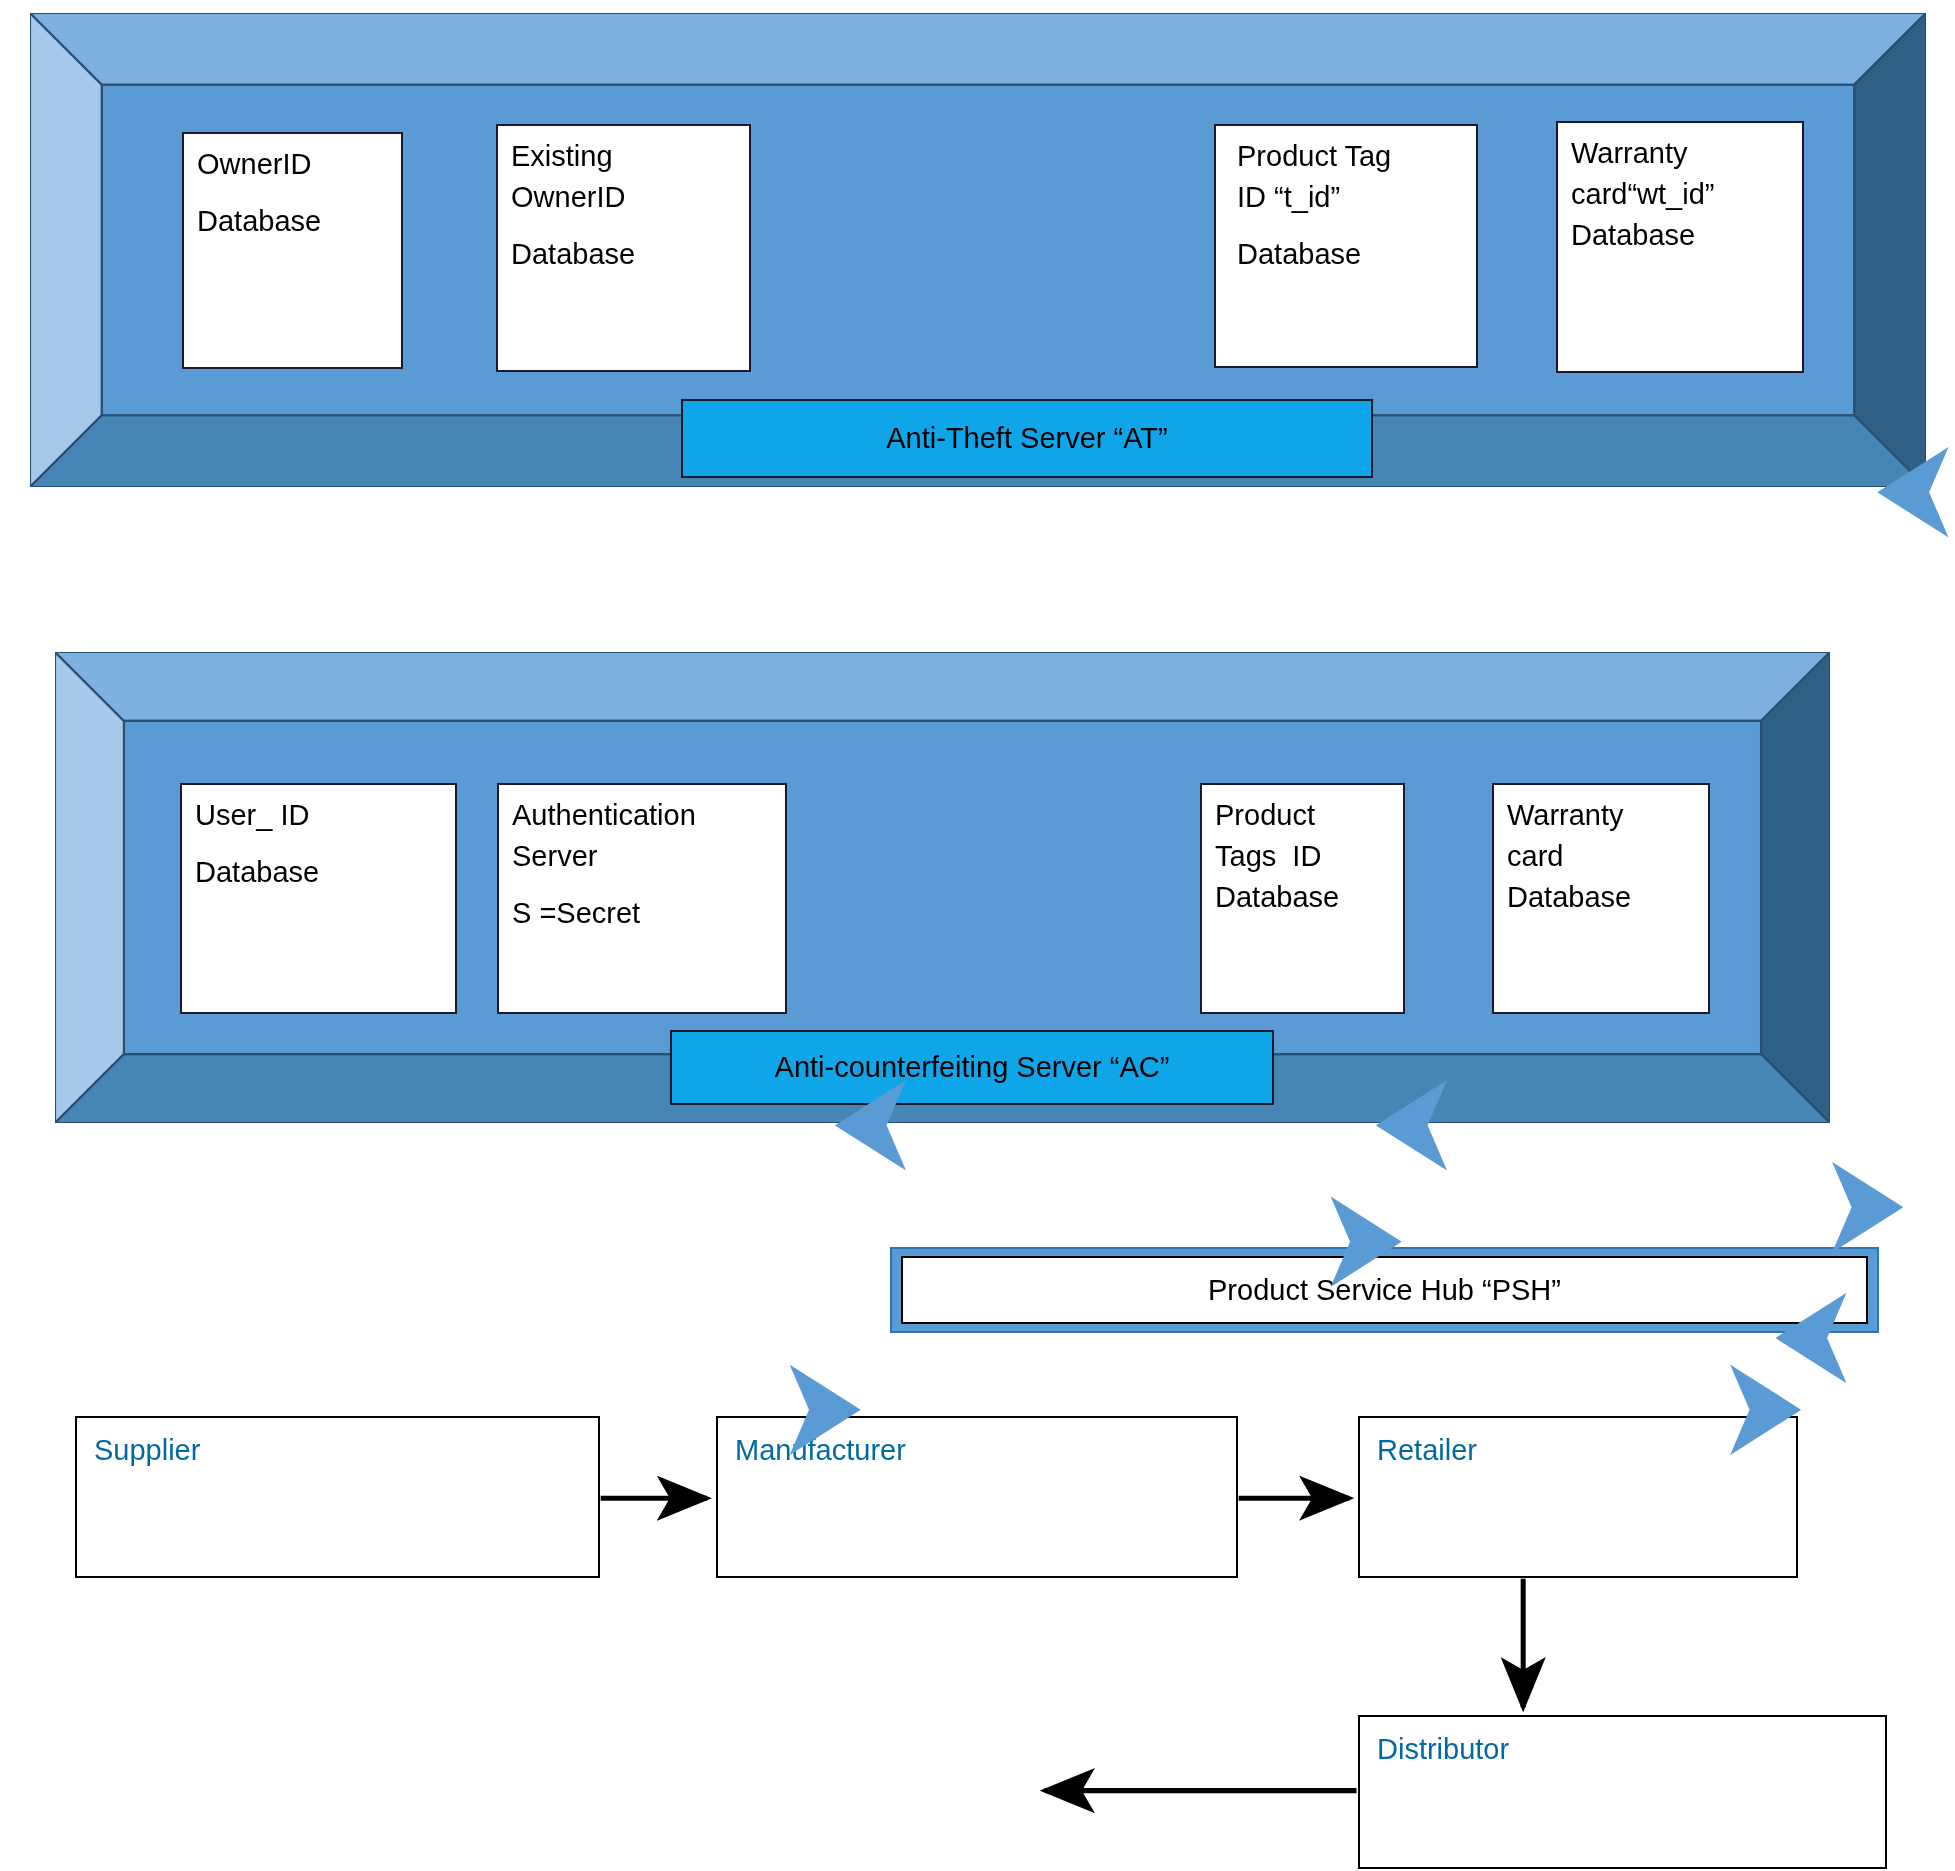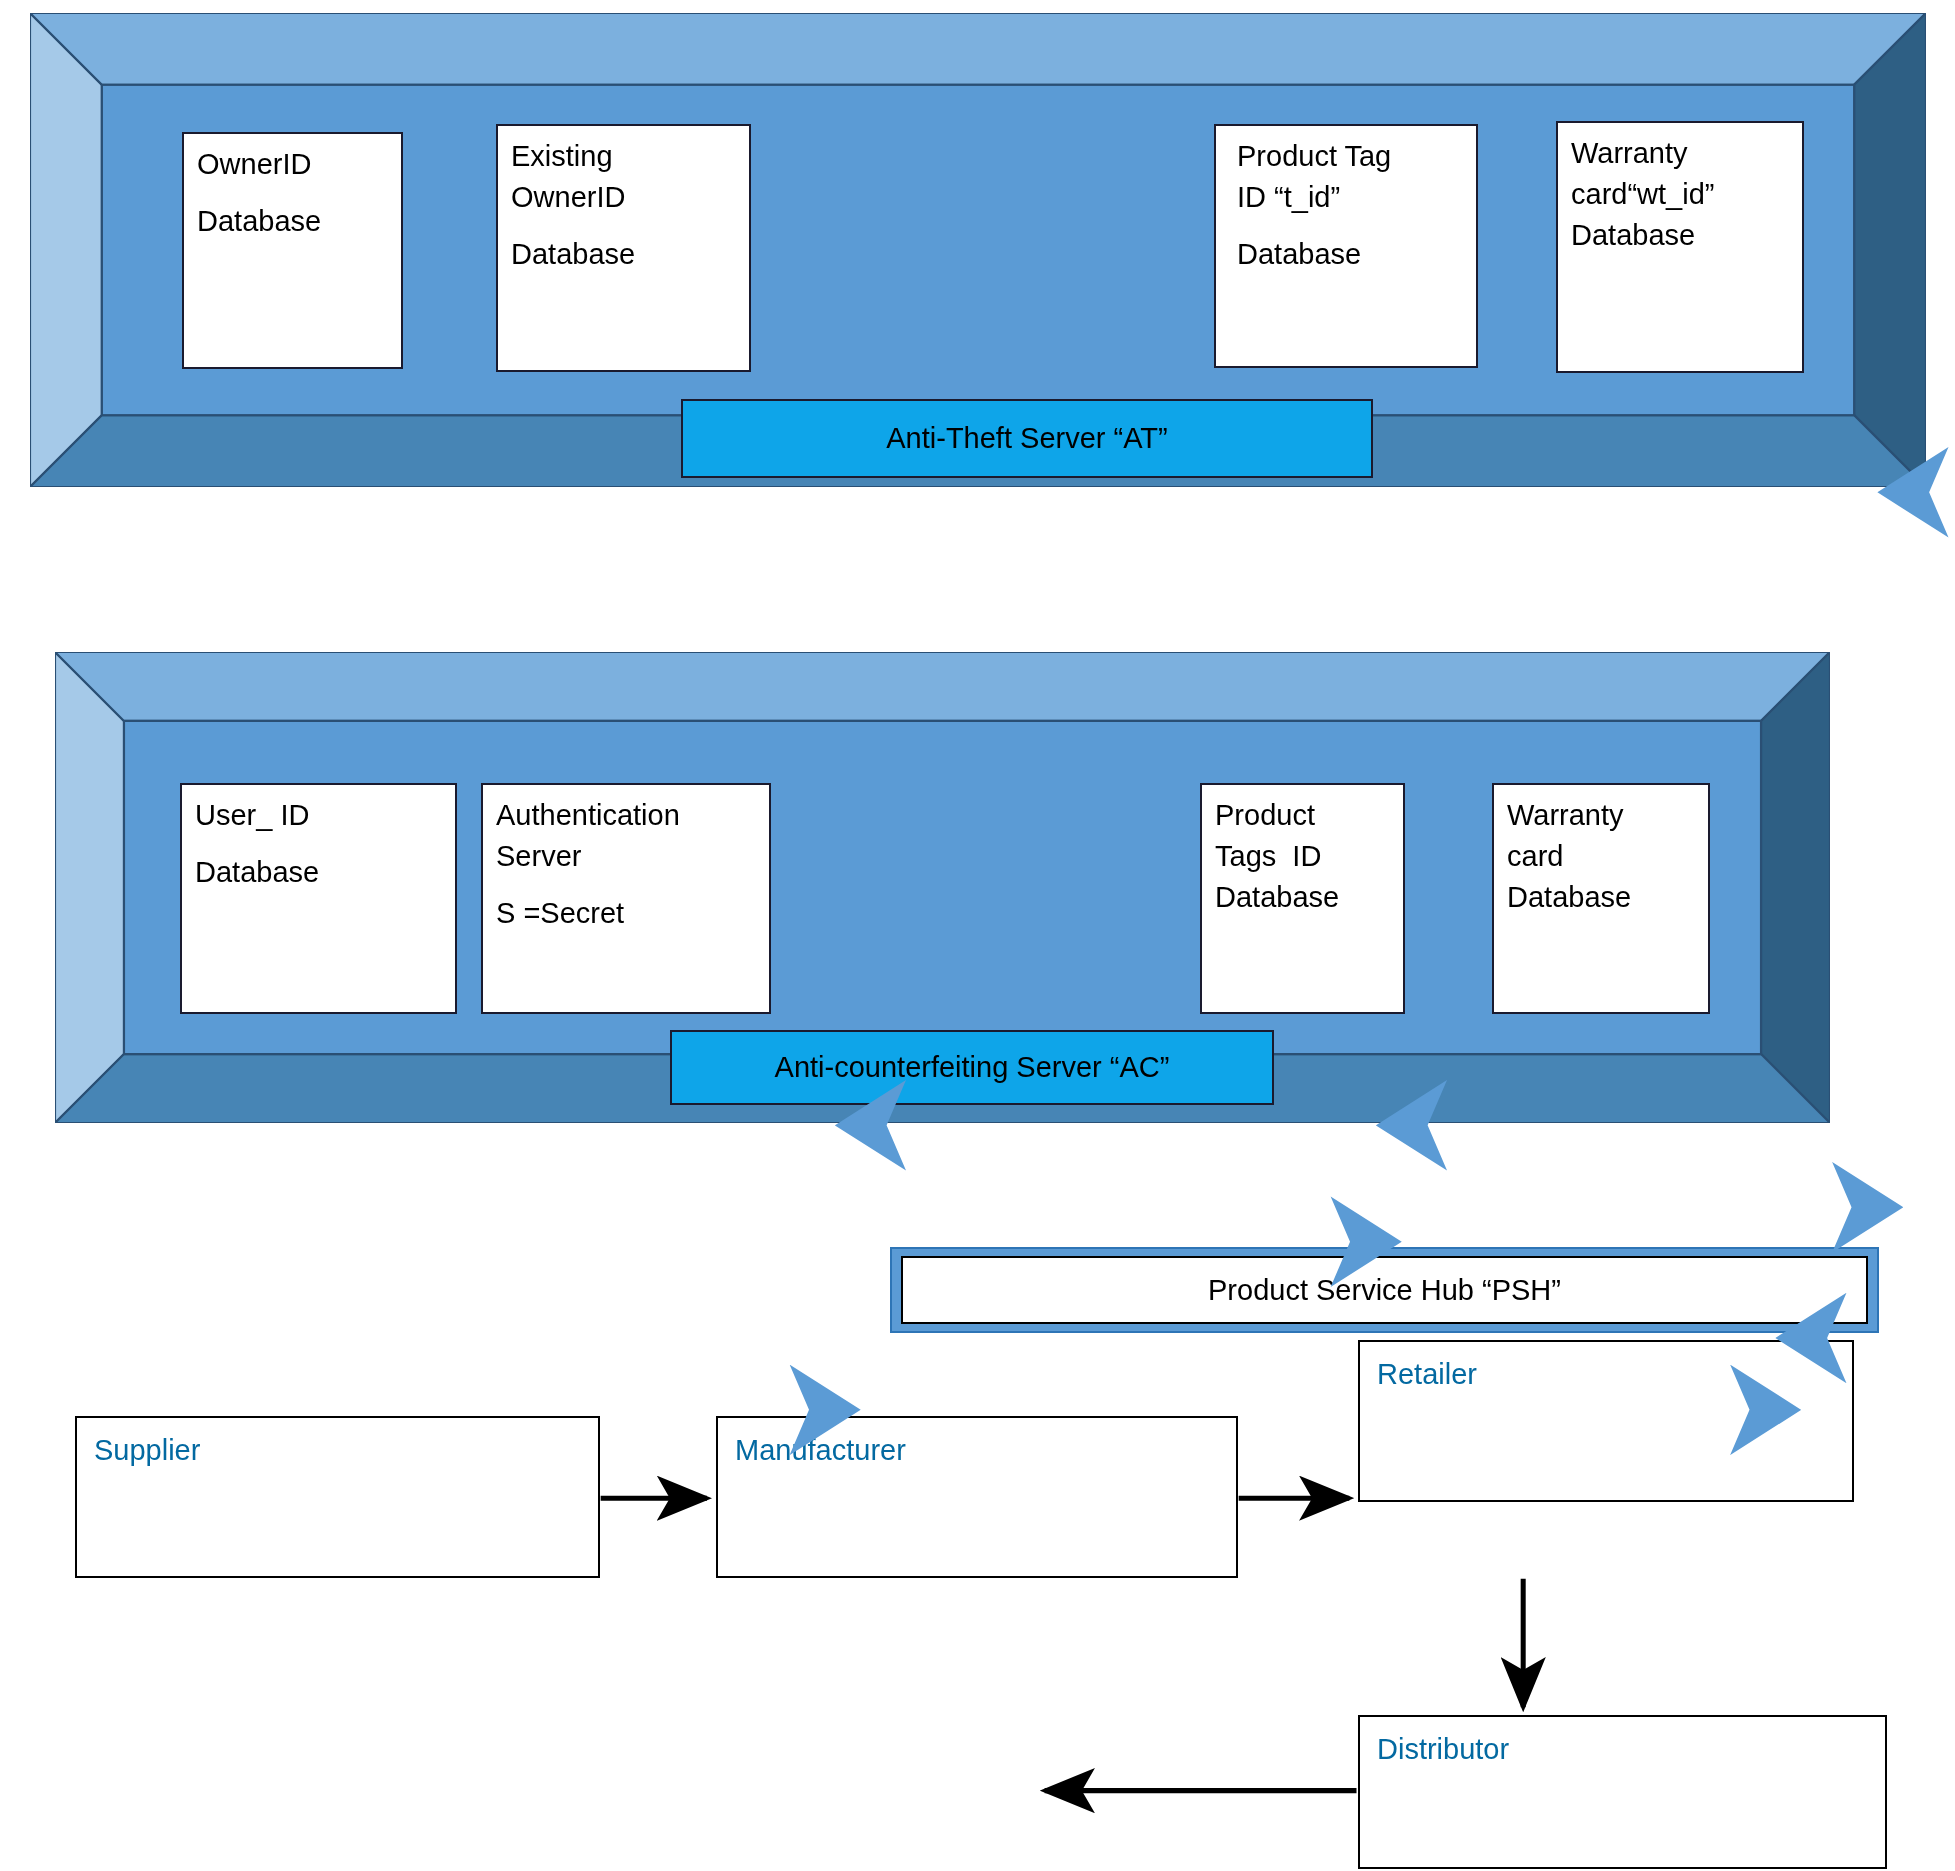--- a/index.html
+++ b/index.html
@@ -158,21 +158,21 @@
       <rect x="96" y="96" width="2278" height="464" fill="#5b9bd5" stroke="#2a4f74" stroke-width="3"></rect>
     </svg>
   </div>
 
   <div class="dbbox" style="left:180px; top:783px; width:277px; height:231px;">
     <span class="ln">User_ ID</span>
     <span class="gap"></span>
     <span class="ln">Database</span>
   </div>
 
-  <div class="dbbox" style="left:481px; top:783px; width:290px; height:231px;">
+  <div class="dbbox" style="left:497px; top:783px; width:290px; height:231px;">
     <span class="ln">Authentication</span>
     <span class="ln">Server</span>
     <span class="gap"></span>
     <span class="ln">S =Secret</span>
   </div>
 
   <div class="dbbox" style="left:1200px; top:783px; width:205px; height:231px;">
     <span class="ln">Product</span>
     <span class="ln">Tags  ID</span>
     <span class="ln">Database</span>
@@ -195,21 +195,21 @@
   </div>
 
   <div class="procbox" style="left:75px; top:1416px; width:525px; height:162px;">
     <span>Supplier</span>
   </div>
 
   <div class="procbox" style="left:716px; top:1416px; width:522px; height:162px;">
     <span>Manufacturer</span>
   </div>
 
-  <div class="procbox" style="left:1358px; top:1340px; width:496px; height:162px;">
+  <div class="procbox" style="left:1358px; top:1416px; width:440px; height:162px;">
     <span>Retailer</span>
   </div>
 
   <div class="procbox" style="left:1358px; top:1715px; width:529px; height:154px;">
     <span>Distributor</span>
   </div>
 
 
   <svg id="overlay" viewBox="0 0 2721 2605">
     <defs>

